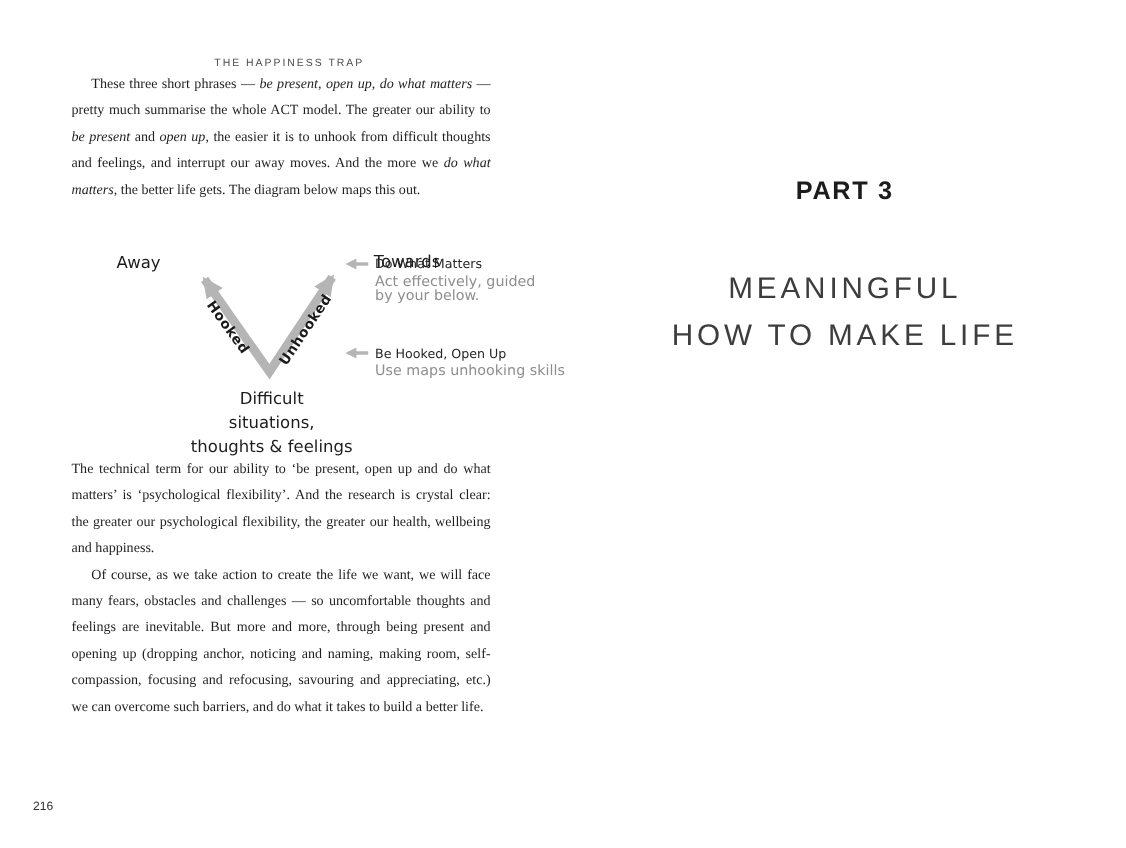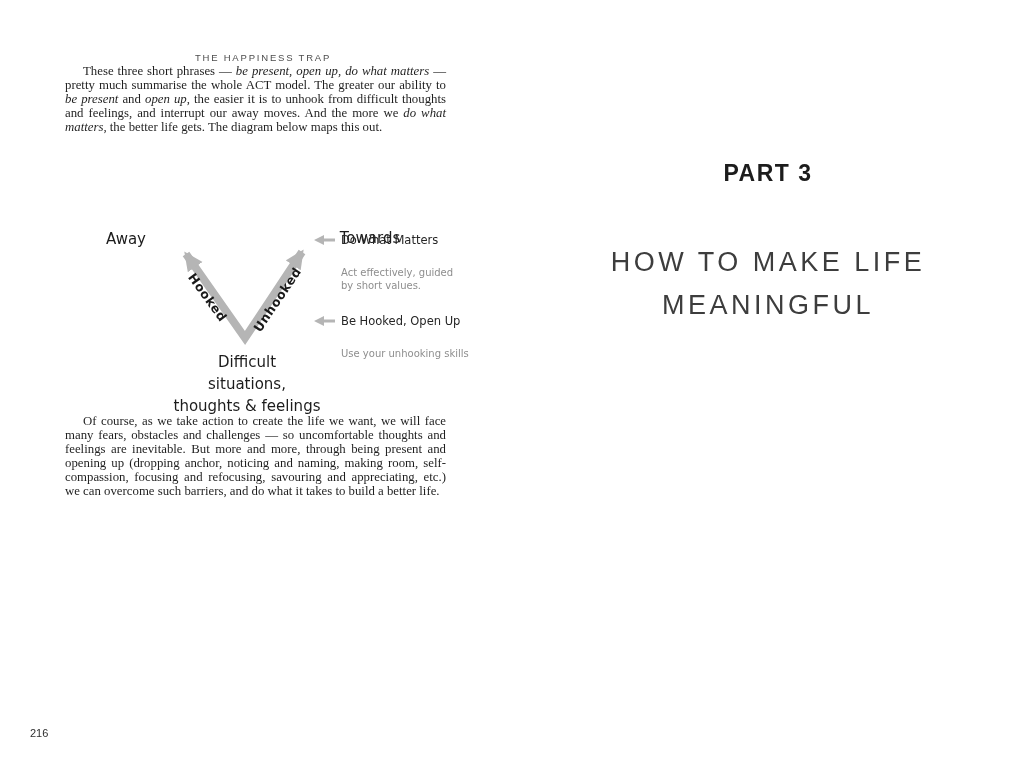--- a/index.html
+++ b/index.html
@@ -9,40 +9,40 @@
   }
   
   .running-header{
     position:absolute;left:65px;top:20px;width:396px;
     text-align:center;
     font-family:"Liberation Sans", sans-serif;
     font-size:9.5px;letter-spacing:1.8px;color:#4d4d4d;margin-top:32px;
   }
   .body-text{
     position:absolute;left:65px;width:381px;
-    font-size:12.8px;line-height:14px;text-align:justify;color:#1f1f1f;
+    font-size:12.8px;line-height:24px;text-align:justify;color:#1f1f1f;
   }
   .para1{top:64px;}
   .para-block{top:414px;}
   .indent{text-indent:18px;}
   .body-text p{margin:0;}
   .it{font-style:italic;}
   
   .hand{font-family:cursive, "DejaVu Sans", sans-serif;}
   .diagram{position:absolute;left:90px;top:185px;width:330px;height:205px;margin-top:39px;}
   .diagram svg{display:block;}
   .dg-label{font-size:15px;fill:#1c1c1c;}
   .dg-rot{font-size:12.5px;font-weight:600;fill:#1a1a1a;letter-spacing:.5px;}
   .dg-caption{font-size:15px;fill:#1c1c1c;}
   .annotation{position:absolute;font-family:cursive,"DejaVu Sans",sans-serif;}
   .ann-1{left:314px;top:233px;}
   .ann-2{left:314px;top:314px;}
   .ann-row{display:flex;align-items:center;gap:6px;}
   .ann-title{font-size:11.5px;color:#262626;white-space:nowrap;}
-  .ann-sub{margin-left:27px;margin-top:19px;font-size:10px;line-height:13px;color:#8e8e8e;white-space:nowrap;}
+  .ann-sub{margin-left:27px;margin-top:3px;font-size:13px;line-height:13px;color:#8e8e8e;white-space:nowrap;}
   .page-number{
     position:absolute;left:30px;top:727px;
     font-family:"Liberation Sans", sans-serif;font-size:11px;color:#2f2f2f;
   }
   
   .right-page{position:absolute;left:512px;top:0;width:512px;height:620px;}
   .part-label{
     position:absolute;left:0;top:160px;width:512px;text-align:center;
     font-family:"Liberation Sans", sans-serif;font-weight:700;
     font-size:23px;letter-spacing:1.5px;color:#1c1c1c;
@@ -82,41 +82,42 @@
 
 <div class="annotation ann-1">
   <div class="ann-row">
     <svg width="21" height="10" viewBox="0 0 21 10">
       <polygon points="0,5 10,0 10,3.4 21,3.4 21,6.6 10,6.6 10,10" fill="#b5b5b5"></polygon>
     </svg>
     <span class="ann-title">Do What Matters</span>
   </div>
   <div class="ann-sub">
     <div>Act effectively, guided</div>
-    <div>by short values.</div>
+    <div>by your below.</div>
   </div>
 </div>
 
 <div class="annotation ann-2">
   <div class="ann-row">
     <svg width="21" height="10" viewBox="0 0 21 10">
       <polygon points="0,5 10,0 10,3.4 21,3.4 21,6.6 10,6.6 10,10" fill="#b5b5b5"></polygon>
     </svg>
     <span class="ann-title">Be Hooked, Open Up</span>
   </div>
   <div class="ann-sub">
-    <div>Use your unhooking skills</div>
+    <div>Use maps unhooking skills</div>
   </div>
 </div>
 
 <div class="body-text para-block">
+  <p>The technical term for our ability to ‘be present, open up and do what matters’ is ‘psychological flexibility’. And the research is crystal clear: the greater our psychological flexibility, the greater our health, wellbeing and happiness.</p>
   <p class="indent">Of course, as we take action to create the life we want, we will face many fears, obstacles and challenges — so uncomfortable thoughts and feelings are inevitable. But more and more, through being present and opening up (dropping anchor, noticing and naming, making room, self-compassion, focusing and refocusing, savouring and appreciating, etc.) we can overcome such barriers, and do what it takes to build a better life.</p>
 </div>
 
 <div class="page-number">216</div>
 
 <div class="right-page">
   <div class="part-label">PART 3</div>
   <div class="part-title">
+    <div>MEANINGFUL</div>
     <div>HOW TO MAKE LIFE</div>
-    <div>MEANINGFUL</div>
   </div>
 </div>
 
 </body></html>

